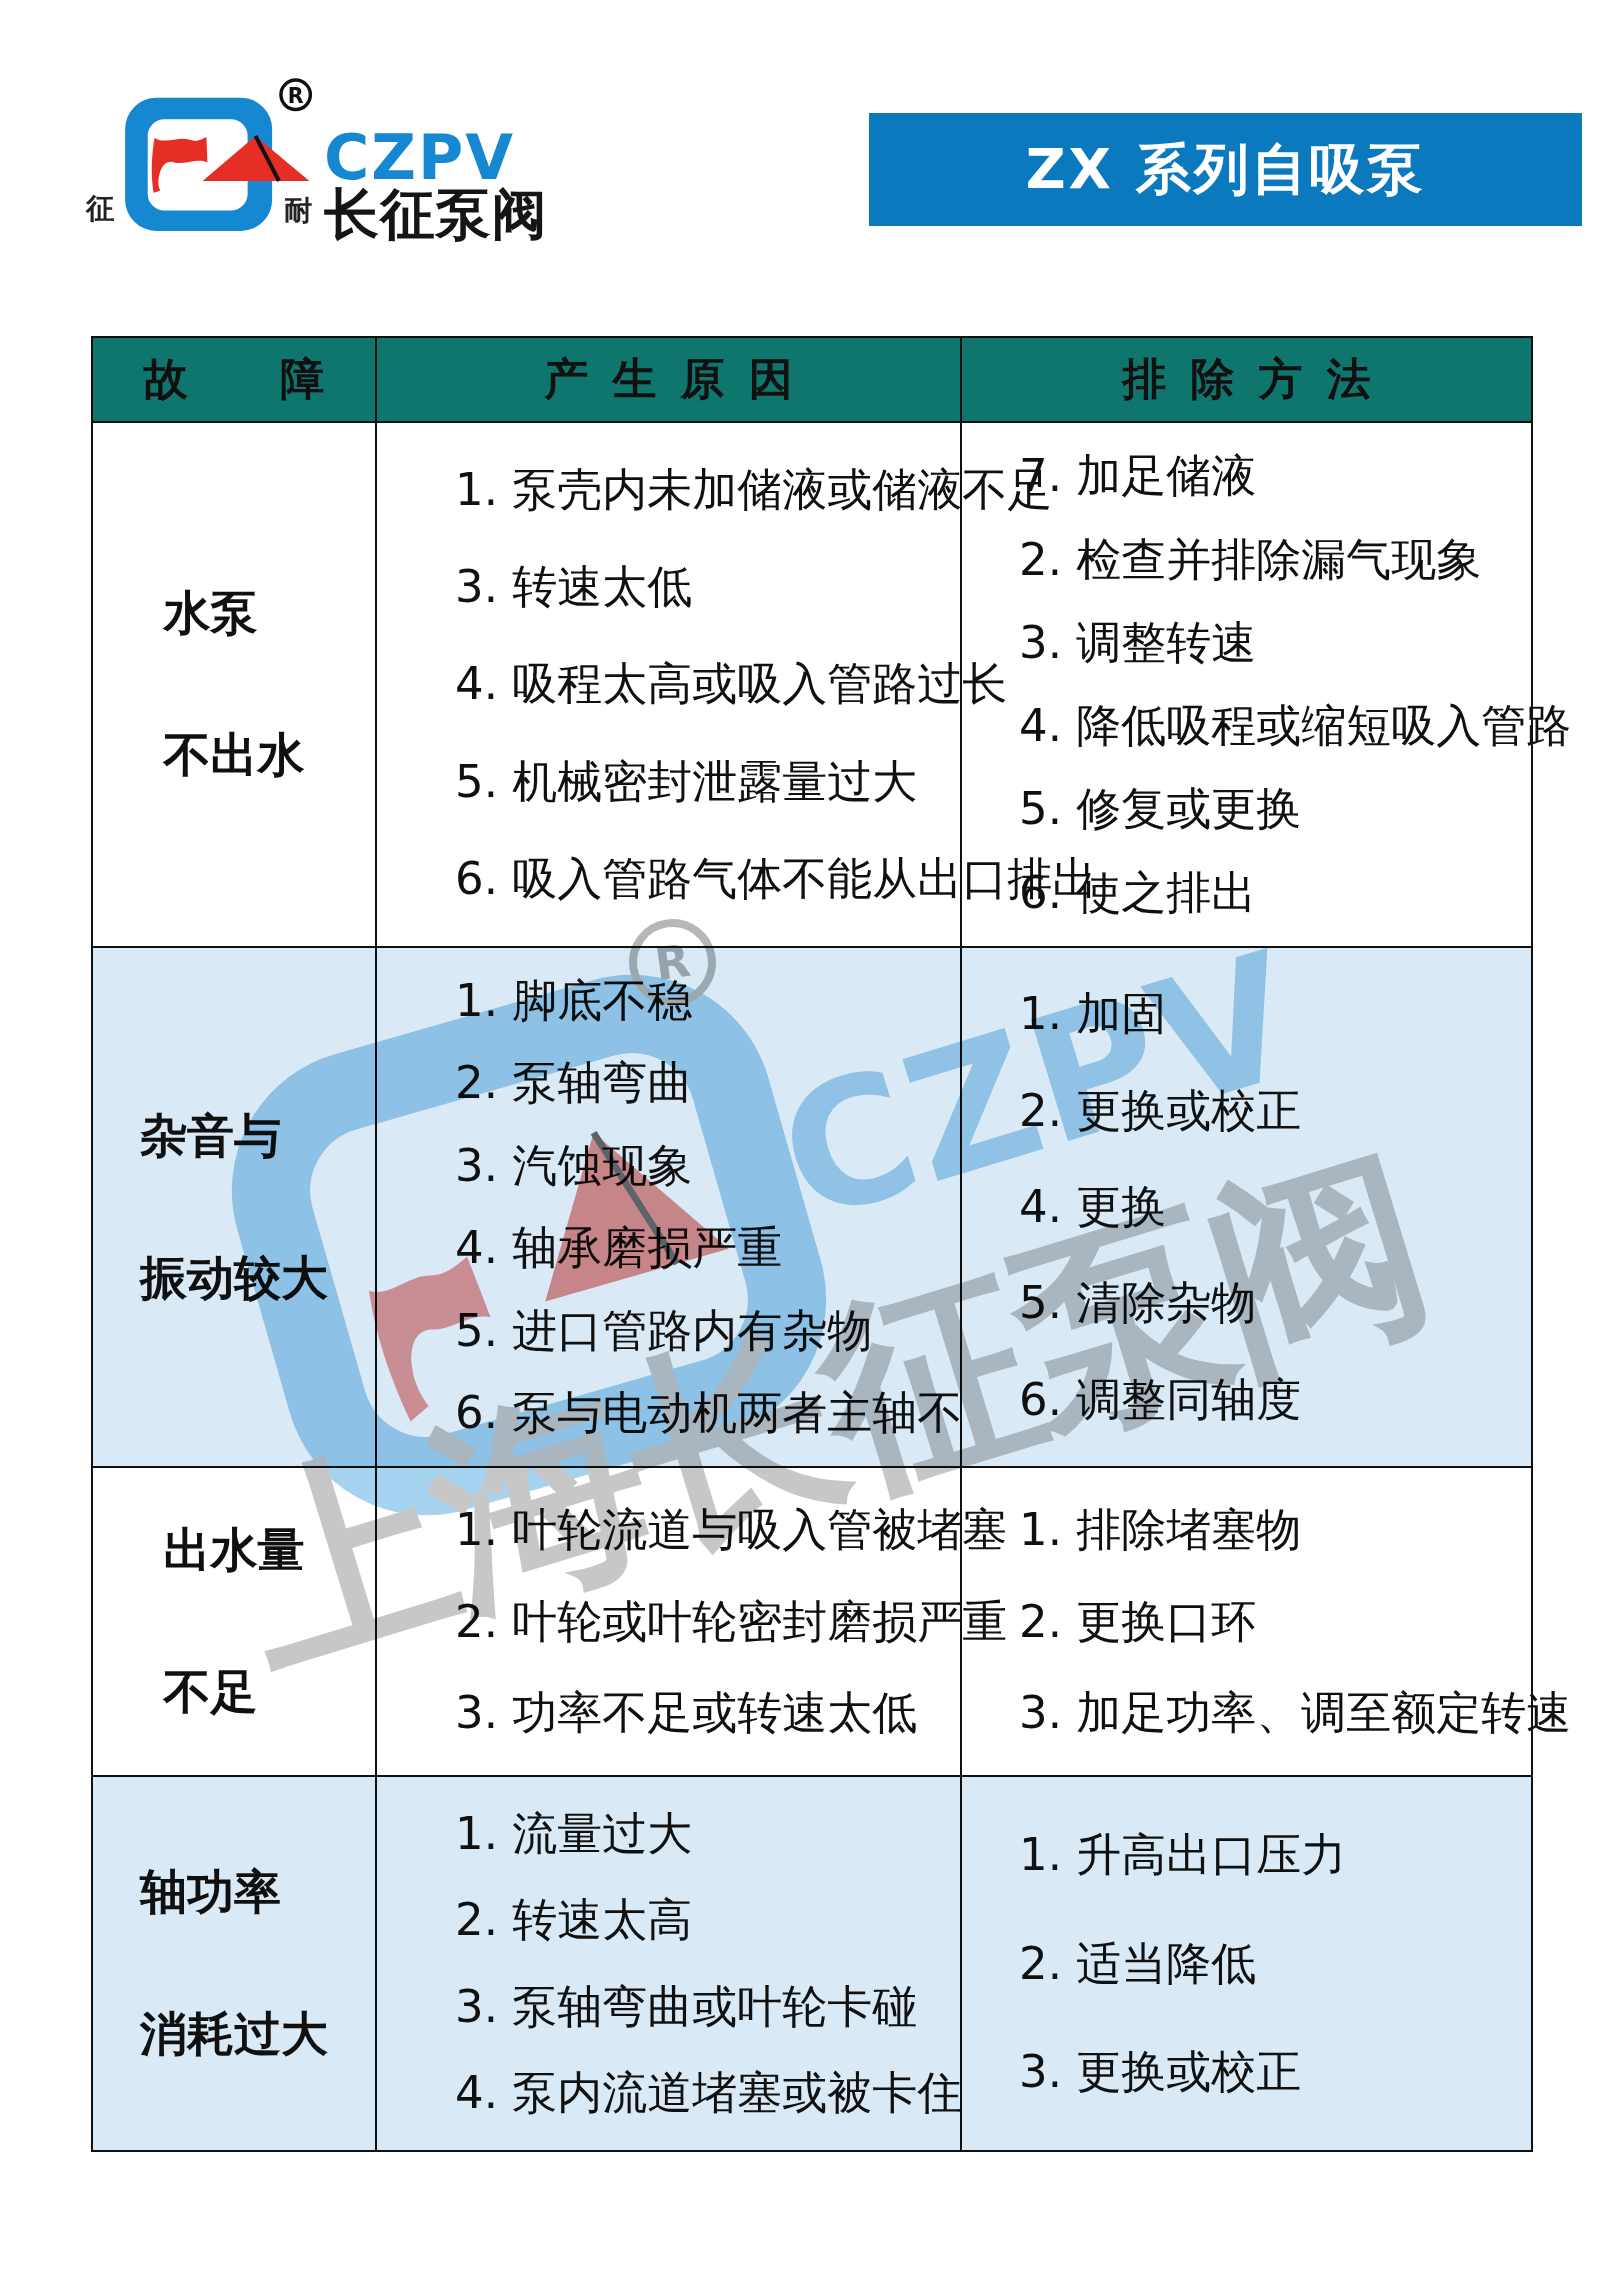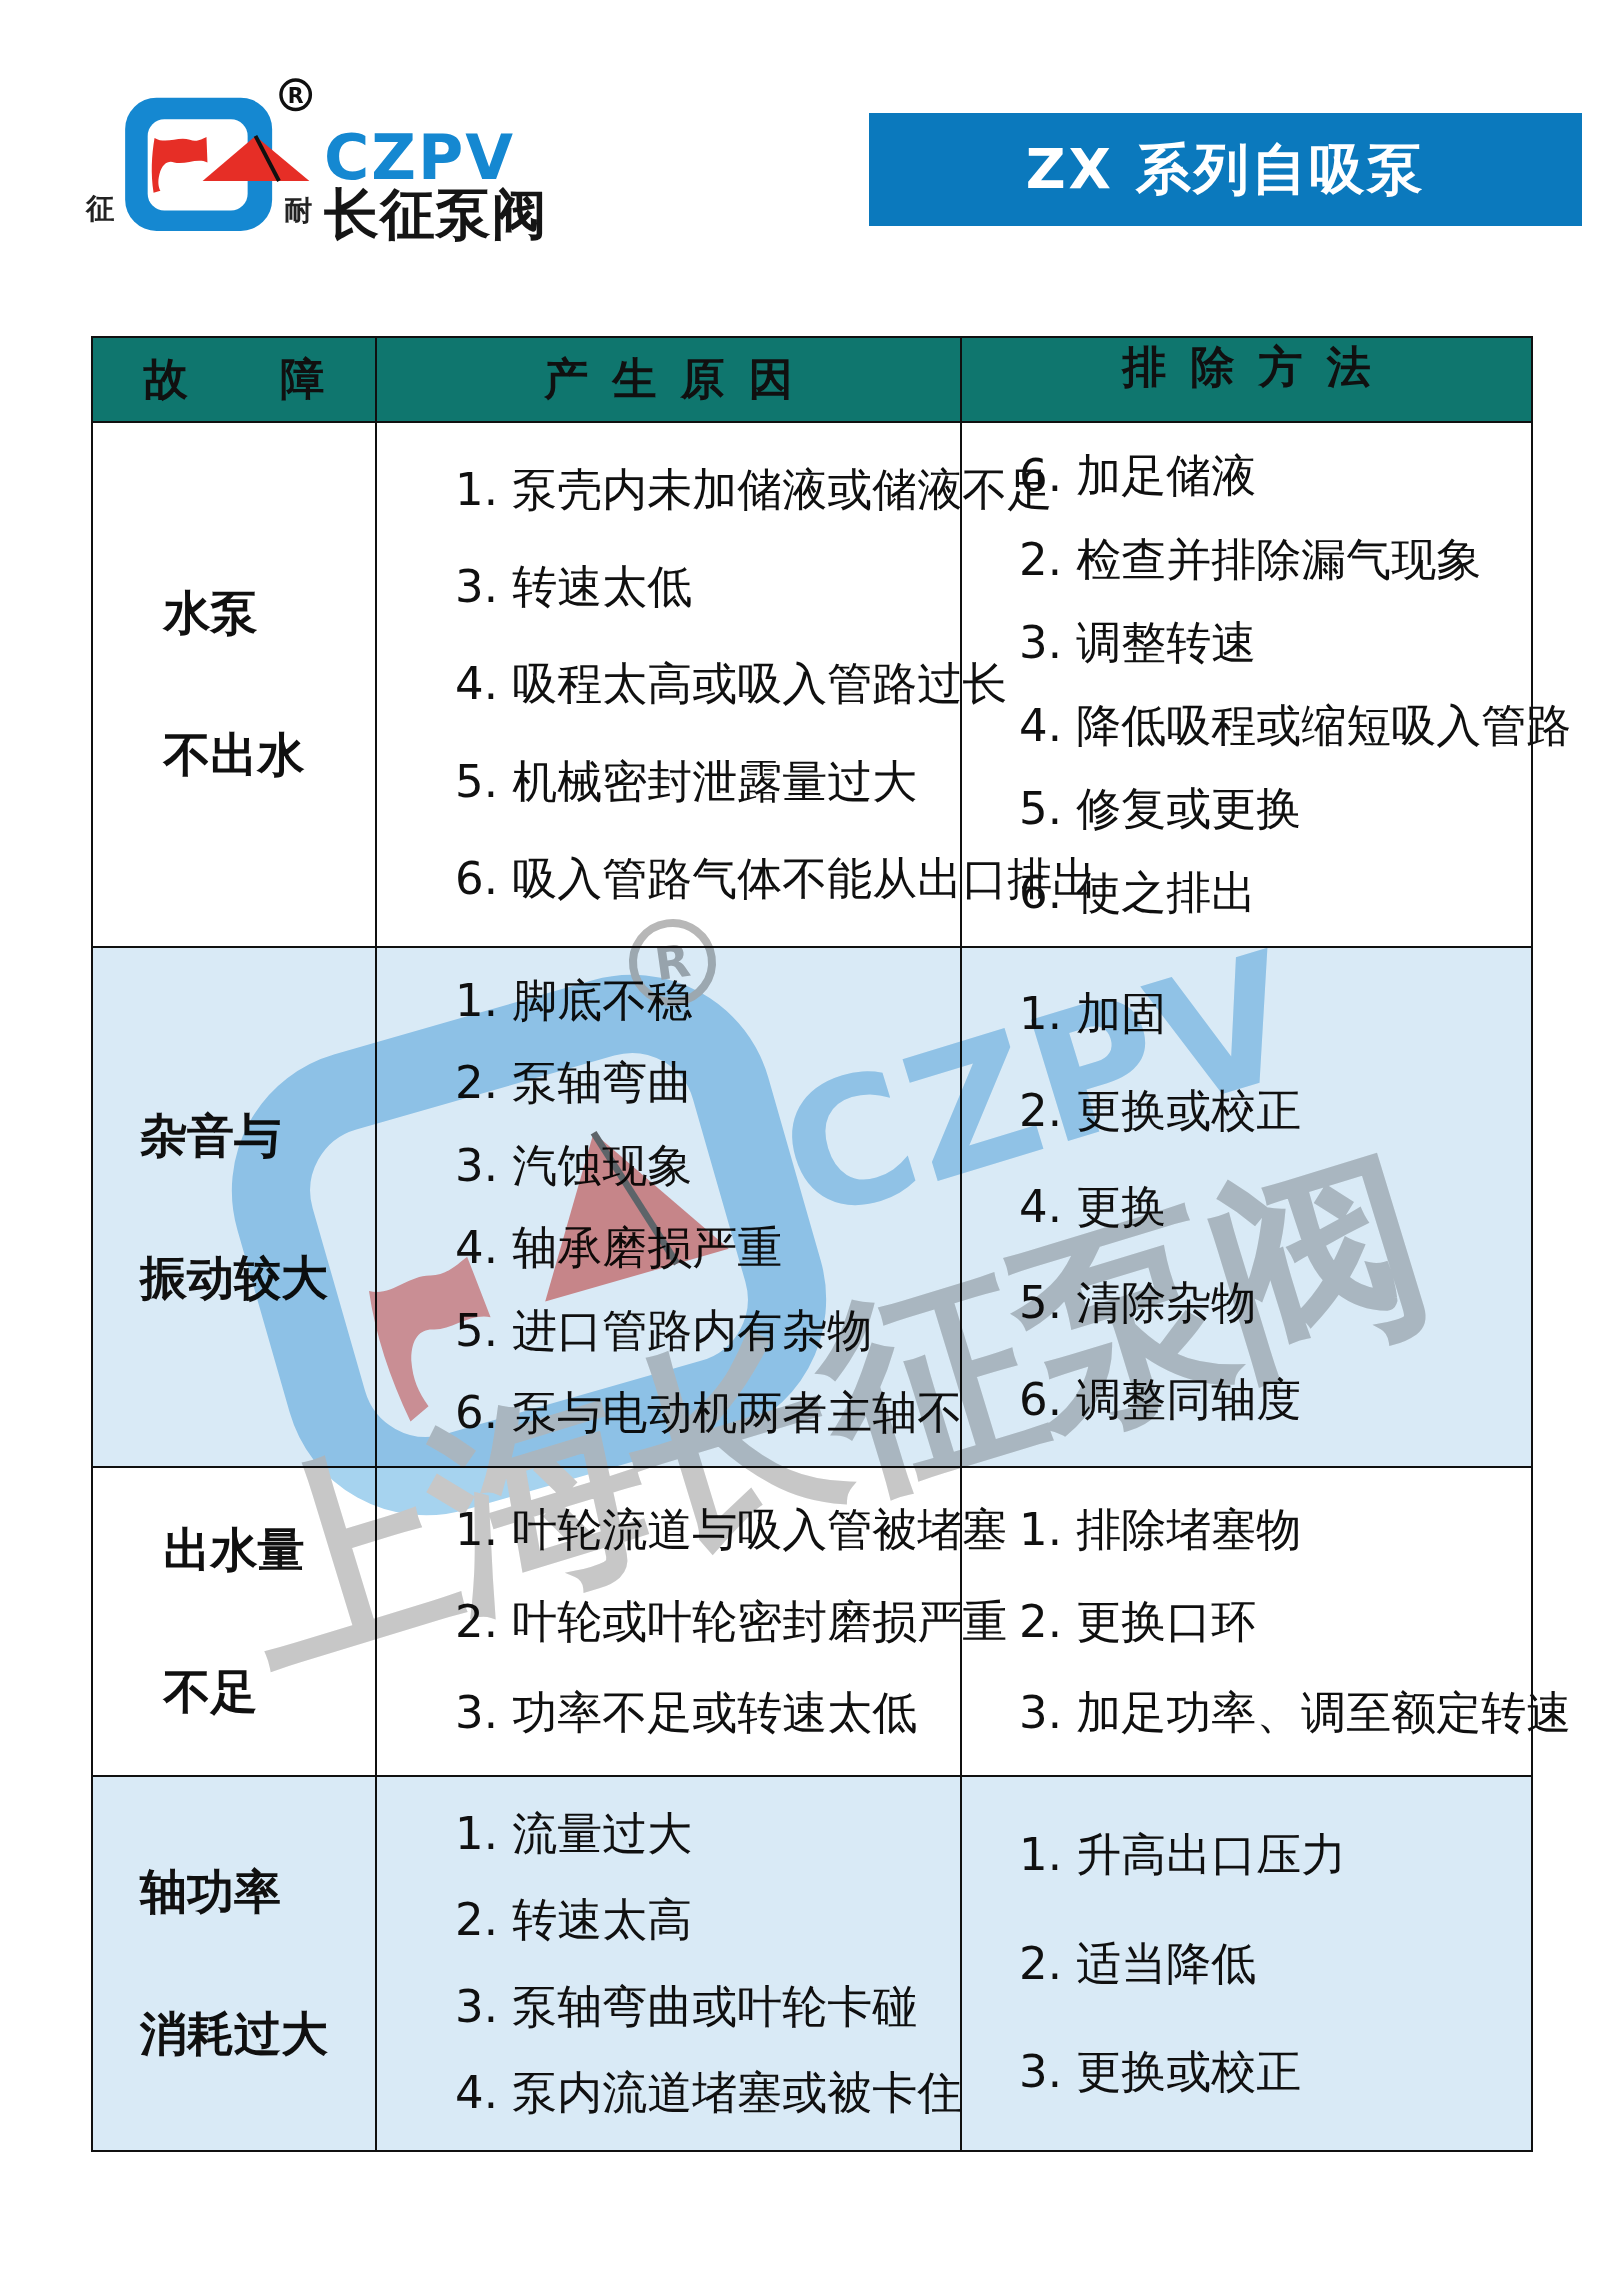--- a/index.html
+++ b/index.html
@@ -95,41 +95,41 @@
   </div>
 
   <div class="fault-table">
     <div class="trow thead">
       <div class="cell c1">
           <span class="hdr-fault">故障</span>
         </div>
       <div class="cell c2" style="justify-content:center;align-items:center;flex-direction:row;padding-left:0;">
           <span class="hdr-wide">产生原因</span>
         </div>
-      <div class="cell c3" style="justify-content:center;align-items:flex-start;flex-direction:row;padding-left:0;">
+      <div class="cell c3" style="justify-content:center;align-items:center;flex-direction:row;padding-left:0;">
           <span class="hdr-wide">排除方法</span>
         </div>
     </div>
 
     <div class="trow">
       <div class="cell c1">
           <div class="fault-lines">
             <div>水泵</div>
             <div>不出水</div>
           </div>
         </div>
       <div class="cell c2">
           <div>1. 泵壳内未加储液或储液不足</div>
           <div>3. 转速太低</div>
           <div>4. 吸程太高或吸入管路过长</div>
           <div>5. 机械密封泄露量过大</div>
           <div>6. 吸入管路气体不能从出口排出</div>
         </div>
       <div class="cell c3">
-          <div>6. 加足储液</div>
+          <div>7. 加足储液</div>
           <div>2. 检查并排除漏气现象</div>
           <div>3. 调整转速</div>
           <div>4. 降低吸程或缩短吸入管路</div>
           <div>5. 修复或更换</div>
           <div>6. 使之排出</div>
         </div>
     </div>
 
     <div class="trow shaded">
       <div class="cell c1">

